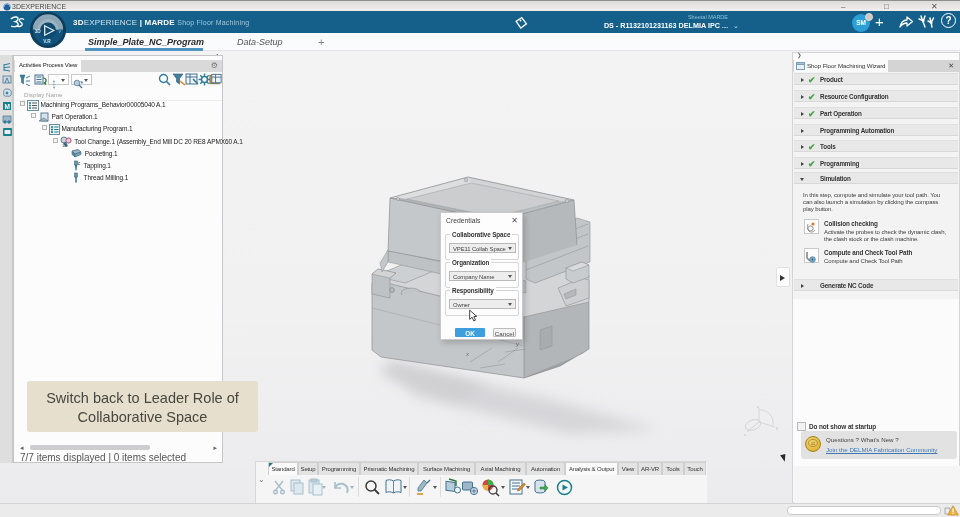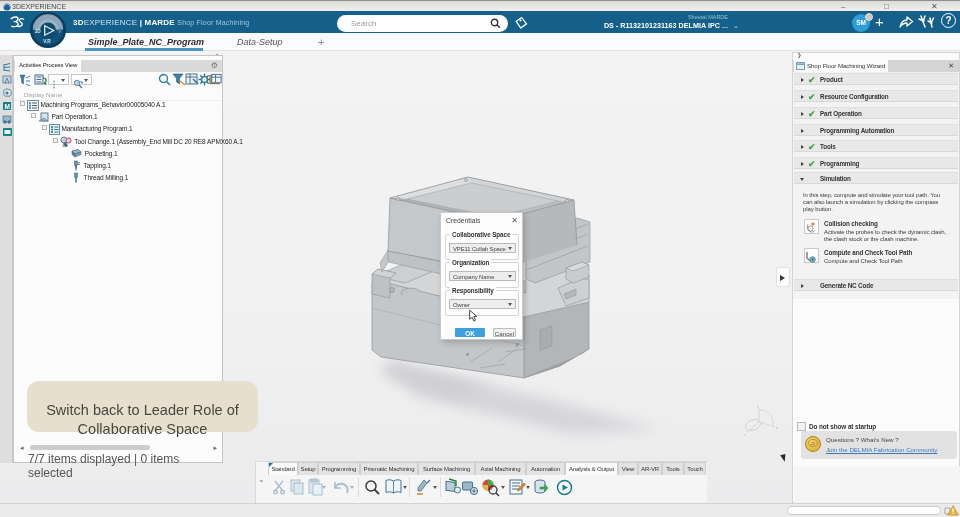--- a/index.html
+++ b/index.html
@@ -38,22 +38,22 @@
   
   #lpanel { position:absolute; left:13px; top:55px; width:210px; height:408px; background:#fcfcfc; border:1px solid #c6c6c8; }
   #lp-title { position:absolute; left:0; top:4px; width:208px; height:13px; background:#d9d9da; }
   #lp-tab { position:absolute; left:1px; top:4px; width:66px; height:13px; background:#fcfcfc; font-size:6px; letter-spacing:-0.15px; color:#1c1c1c; padding:2px 0 0 4px; white-space:nowrap; overflow:visible;}
   #lp-toolbar { position:absolute; left:0; top:16px; width:208px; height:16px; background:#fbfbfb; }
   #lp-colhead { position:absolute; left:10px; top:35px; font-size:6.2px; color:#a2a2a2; }
   .trow { position:absolute; left:0; height:12px; font-size:6.5px; letter-spacing:-0.1px; color:#222; white-space:nowrap; }
   .tico { display:inline-block; vertical-align:middle; }
 
   
-  #tooltip { position:absolute; left:27px; top:381px; width:231px; height:51px; background:#e6dfcd; border-radius:12px;
-    font-size:14.5px; color:#474740; text-align:center; line-height:19px; padding-top:20px; z-index:30;}
+  #tooltip { position:absolute; left:27px; top:381px; width:231px; height:51px; background:#e6dfcd; border-radius:3px;
+    font-size:14.5px; color:#474740; text-align:center; line-height:19px; padding-top:8px; z-index:30;}
 
   
   #dialog { position:absolute; left:440px; top:212px; width:83px; height:128px; background:#fdfdfd;
     border:1px solid #c9c9c9; box-shadow:2px 3px 6px rgba(0,0,0,0.18); z-index:20; }
   #dlg-title { position:absolute; left:5px; top:4px; font-size:6.8px; color:#444; }
   #dlg-x { position:absolute; right:4px; top:3px; font-size:8px; color:#555; }
   .fset { position:absolute; left:4px; width:74px; border:1px solid #d6d6d6; border-radius:2px; }
   .fset .leg { position:absolute; left:4px; top:-4px; background:#fdfdfd; font-size:6.3px; letter-spacing:-0.1px; font-weight:bold; color:#333; padding:0 2px; white-space:nowrap;}
   .combo { position:absolute; left:3px; top:8px; width:67px; height:10px; background:#ededee; border:1px solid #b9b9bb; font-size:5.9px; letter-spacing:-0.1px; color:#444; padding:1.5px 0 0 3px; white-space:nowrap;}
   .combo .arr { position:absolute; right:3px; top:2.5px; width:0; height:0; border-left:2.5px solid transparent; border-right:2.5px solid transparent; border-top:3.5px solid #555; }
@@ -103,27 +103,20 @@
         <path d="M1 4 A3 3 0 0 1 7 4" fill="none" stroke="#9fc4e6" stroke-width="0.8"></path>
       </svg>
     <span class="txt">3DEXPERIENCE</span>
     <span class="winbtn" style="left:841px;">–</span>
     <span class="winbtn" style="left:884px;">□</span>
     <span class="winbtn" style="left:931px;">✕</span>
   </div>
 
   <div id="tealbar"></div>
   <div id="brand" class="abs"><b>3D</b><span class="lite">EXPERIENCE</span> <b>| MARDE</b> <span class="app">Shop Floor Machining</span></div>
-  <div id="search">
-      <span class="ph">Search</span>
-    <svg class="abs" style="right:7px;top:3px" width="11" height="11" viewBox="0 0 11 11">
-        <circle cx="4.5" cy="4.5" r="3.2" fill="none" stroke="#333" stroke-width="1.4"></circle>
-        <line x1="7" y1="7" x2="9.8" y2="9.8" stroke="#333" stroke-width="1.6"></line>
-      </svg>
-  </div>
 
   <svg class="abs" style="left:514px;top:16px" width="15" height="15" viewBox="0 0 15 15">
       <path d="M2 6 L7 1.5 L12.5 7 L7.5 12 Z" fill="none" stroke="#fff" stroke-width="1.3" transform="rotate(8 7 7)"></path>
       <circle cx="6.5" cy="4.5" r="1" fill="#fff"></circle>
     </svg>
 
   <div class="abs" style="left:653px;top:14px;width:75px;text-align:right;font-size:5.5px;color:#8fc0d8;white-space:nowrap;">Sheetal MARDE</div>
   <div class="abs" style="left:560px;top:21px;width:168px;text-align:right;font-size:7.2px;font-weight:bold;color:#fff;white-space:nowrap;">DS - R1132101231163 DELMIA IPC <span style="font-size:5.5px;">....</span></div>
   <div class="abs" style="left:733px;top:22px;color:#cfe3ee;font-size:7px;">⌄</div>
   <div class="abs" style="left:852px;top:14px;width:18px;height:18px;border-radius:50%;background:#2c9fd6;color:#fff;font-size:6.5px;font-weight:bold;text-align:center;line-height:18px;">SM</div>
@@ -439,21 +432,21 @@
             <path d="M5 5 L7 5 L6.8 10.5 L5.2 10.5 Z" fill="#35708c"></path>
             <path d="M5 6 h2 M5 7.5 h2 M5 9 h2" stroke="#9fc0d0" stroke-width="0.5"></path>
           </svg>
         <span>Thread Milling.1</span>
       </div>
     </div>
 
     <div class="abs" style="left:6px;top:388px;font-size:7px;color:#666;">◂</div>
     <div class="abs" style="left:16px;top:389px;width:120px;height:5px;background:#cdcdcf;border-radius:2px;"></div>
     <div class="abs" style="right:5px;top:388px;font-size:7px;color:#666;">▸</div>
-    <div class="abs" style="left:14px;top:396px;font-size:12px;color:#555;">7/7 items displayed | 0 items selected</div>
+    <div class="abs" style="left:6px;top:396px;font-size:10px;color:#555;">7/7 items displayed | 0 items selected</div>
   </div>
 
   <div id="tooltip">Switch back to Leader Role of<br>Collaborative Space</div>
 
   <div id="dialog">
     <div id="dlg-title">Credentials</div>
     <div id="dlg-x">✕</div>
     <div class="fset" style="top:21px;height:26px;">
       <div class="leg">Collaborative Space</div>
       <div class="combo">VPE11 Collab Space<span class="arr"></span></div>

